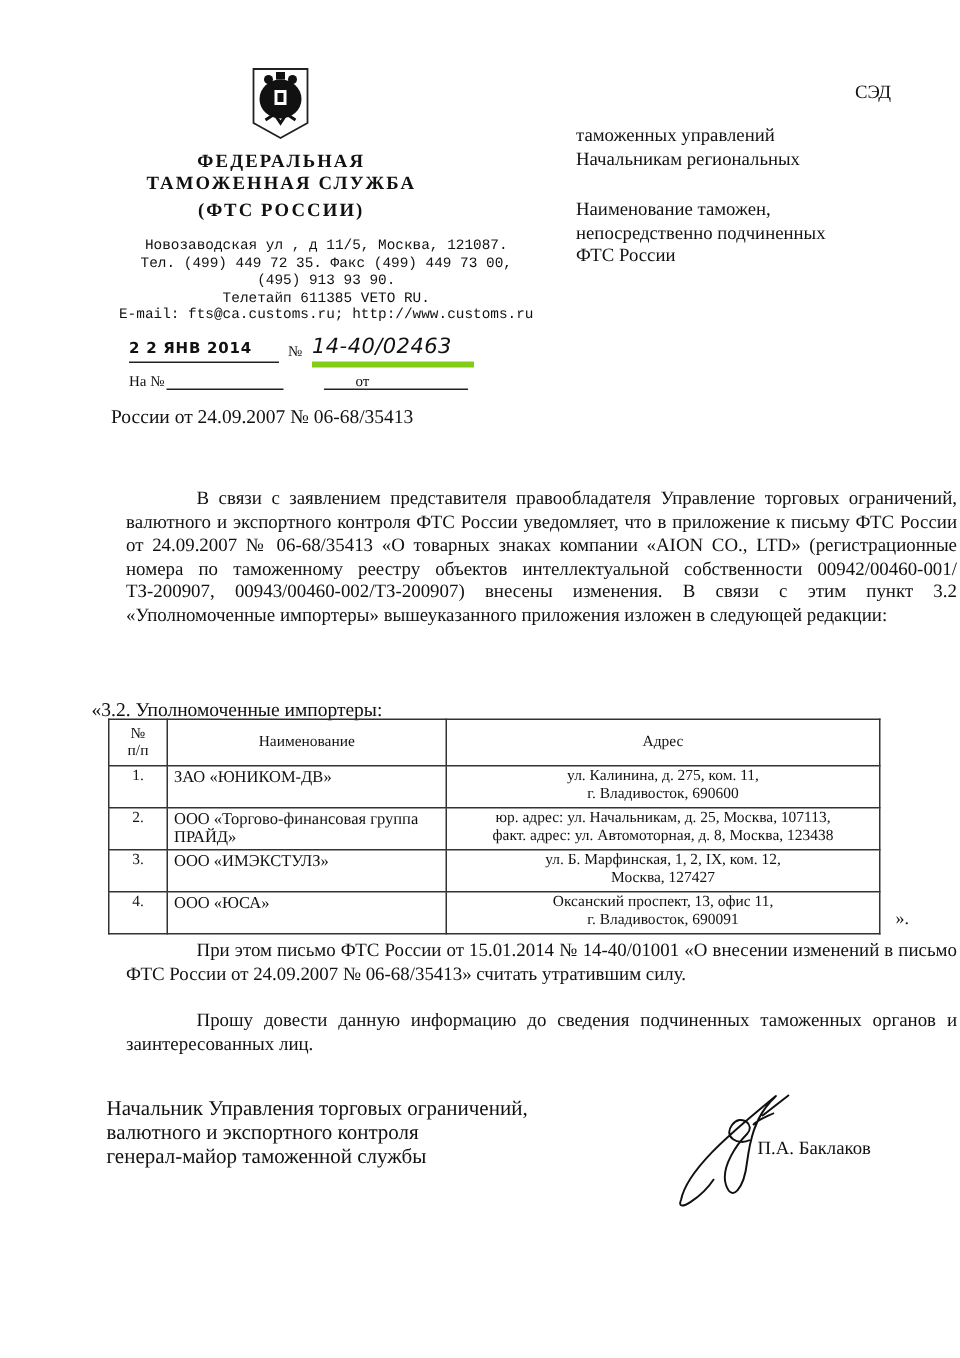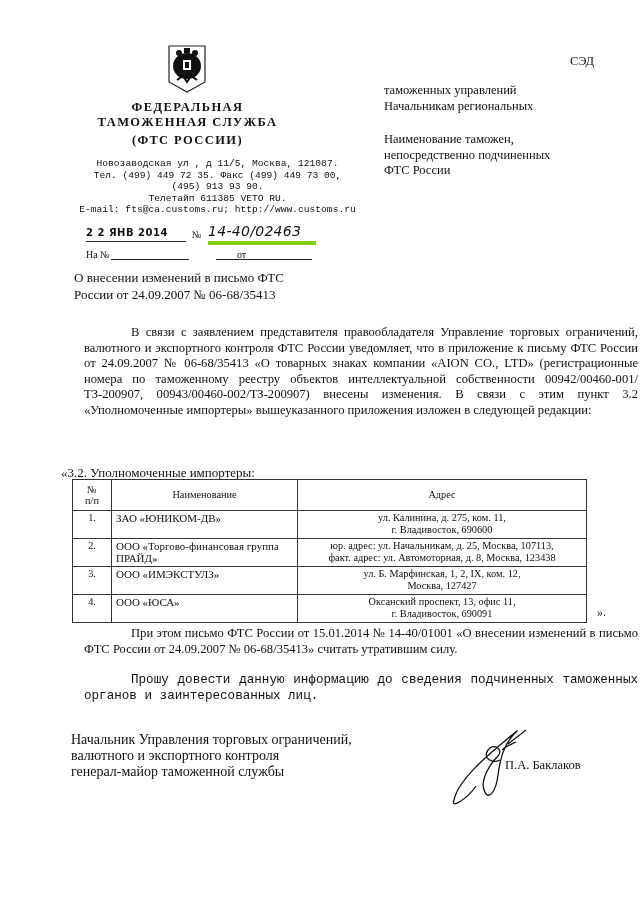--- a/index.html
+++ b/index.html
@@ -50,21 +50,21 @@
   #imp-table td, #imp-table th { border: 1px solid #333; padding: 0 4px; vertical-align: top; font-weight: normal; }
   #imp-table th { height: 30px; vertical-align: middle; text-align: center; line-height: 11.5px; }
   #imp-table td { height: 26px; line-height: 12px; padding-top: 1px; }
   .c-no { width: 30px; text-align: center; }
   .c-name { width: 177px; }
   .c-addr { width: 280px; text-align: center; }
   #imp-table td.c-name { font-size: 11px; }
   #table-close { left: 597px; top: 605px; font-size: 12px; }
 
   #para2 { top: 626px; text-indent: 47px; }
-  #para3 { top: 673px; text-indent: 47px; font-family: Liberation Mono, monospace; }
+  #para3 { top: 673px; text-indent: 47px; }
 
   
   .sign { left: 71px; width: 330px; font-size: 14px; line-height: 16px; }
   #signer-title { top: 732px; }
   #signature { left: 448px; top: 720px; width: 90px; height: 90px; }
   #signer-name { left: 505px; top: 758px; font-size: 12.5px; }
 </style>
 </head>
 <body>
 
@@ -111,21 +111,20 @@
   <div>таможенных управлений</div>
   <div>Начальникам региональных</div>
 </div>
 <div id="addressee2" class="abs addressee">
   <div>Наименование таможен,</div>
   <div>непосредственно подчиненных</div>
   <div>ФТС России</div>
 </div>
 
 <div id="subject" class="abs">
-  <div>О внесении изменений в письмо ФТС</div>
   <div>России от 24.09.2007 № 06-68/35413</div>
 </div>
 
 <div id="para1" class="abs para">В связи с заявлением представителя правообладателя Управление торговых ограничений, валютного и экспортного контроля ФТС России уведомляет, что в приложение к письму ФТС России от 24.09.2007 № 06-68/35413 «О товарных знаках компании «AION CO., LTD» (регистрационные номера по таможенному реестру объектов интеллектуальной собственности 00942/00460-001/ТЗ-200907, 00943/00460-002/ТЗ-200907) внесены изменения. В связи с этим пункт 3.2 «Уполномоченные импортеры» вышеуказанного приложения изложен в следующей редакции:</div>
 <div id="intro-quote" class="abs">«3.2. Уполномоченные импортеры:</div>
 
 <table id="imp-table">
   <tbody>
       <tr>
     <th class="c-no">

